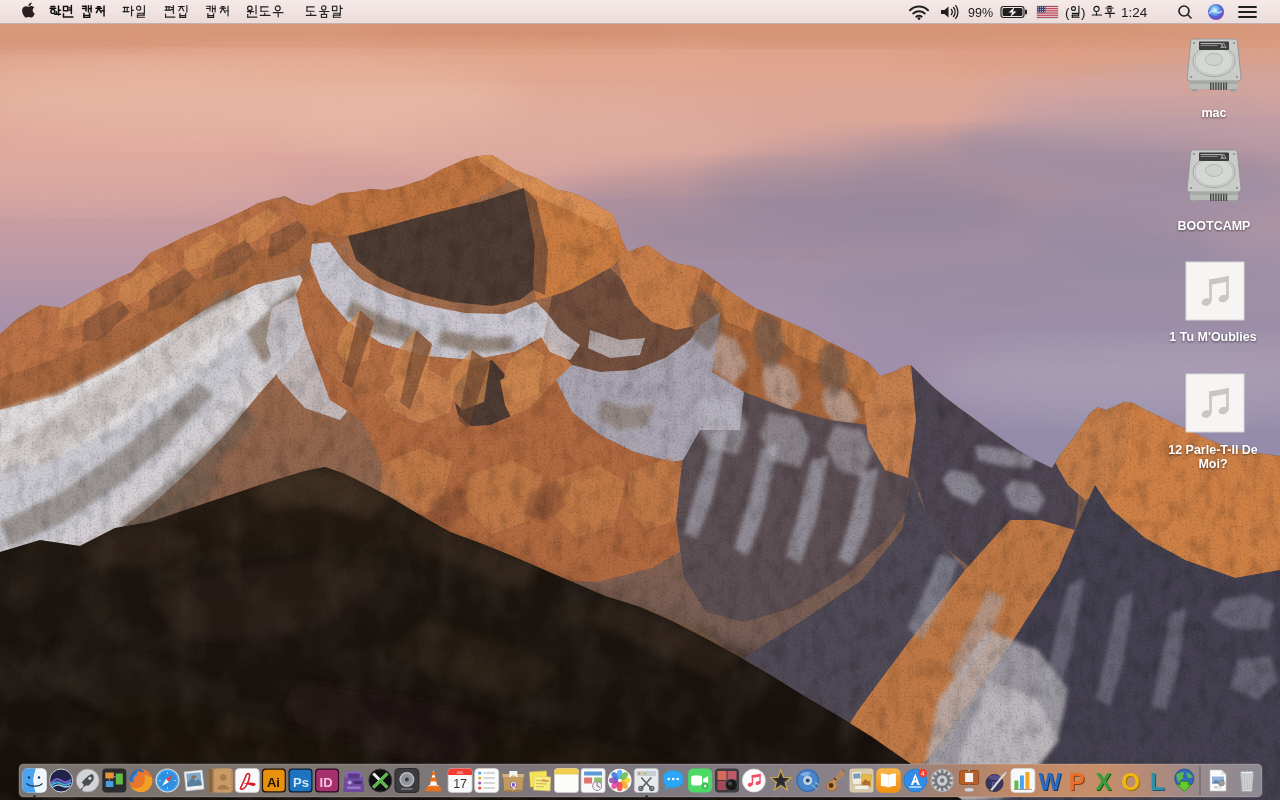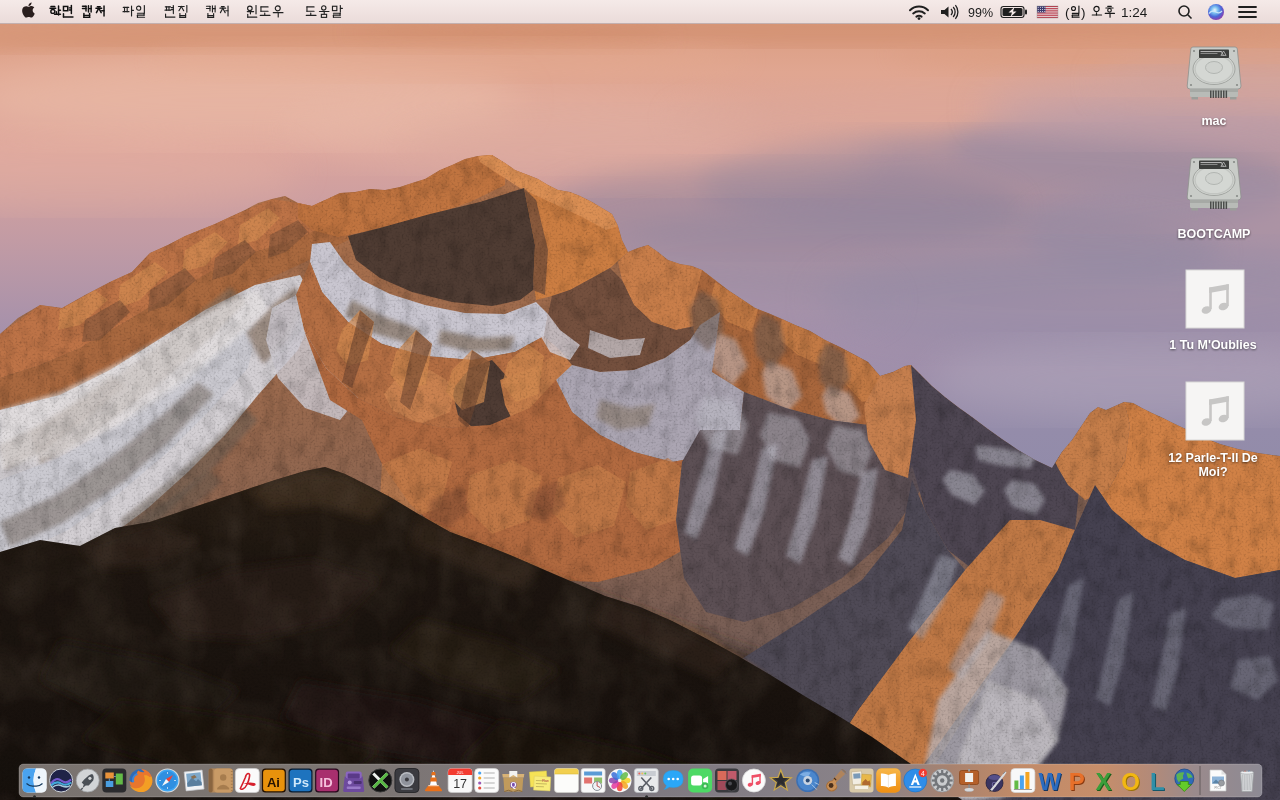--- a/index.html
+++ b/index.html
@@ -425,21 +425,21 @@
       <line x1="1187.8" y1="14.8" x2="1191.5" y2="18.5"></line>
     </g>
     <circle cx="1216" cy="12" r="8" fill="url(#siri)"></circle>
     <path d="M1209,13.5 q3,-4 7,-1.5 q3.5,2 6,-1" stroke="#cfe8f8" stroke-width="1.3" fill="none" opacity="0.9"></path>
     <g stroke="#1f1f1f" stroke-width="1.8" stroke-linecap="round">
       <line x1="1239" y1="7" x2="1256" y2="7"></line>
       <line x1="1239" y1="12" x2="1256" y2="12"></line>
       <line x1="1239" y1="17" x2="1256" y2="17"></line>
     </g>
   </svg>
-<div id="dicons" style="position:absolute;left:0;top:12px;width:1280px;height:760px">
+<div id="dicons" style="position:absolute;left:0;top:4px;width:1280px;height:760px">
     <svg width="1280" height="800" viewBox="0 0 1280 800" xmlns="http://www.w3.org/2000/svg" style="position:absolute">
       <defs>
         <filter id="lblb">
           <feGaussianBlur stdDeviation="1.1"></feGaussianBlur>
         </filter>
       </defs>
       <g transform="translate(1186,34)">
 <defs></defs>
 <path d="M7,1 L49,1 Q51,1 51.3,3 L55,40 Q55,43 52,43 L4,43 Q1,43 1.2,40 L4.8,3 Q5,1 7,1 Z" fill="#c9ccc8"></path>
 <path d="M7,1 L49,1 Q51,1 51.3,3 L55,40 Q55,43 52,43 L4,43 Q1,43 1.2,40 L4.8,3 Q5,1 7,1 Z" fill="none" stroke="#8e918d" stroke-width="0.8"></path>

